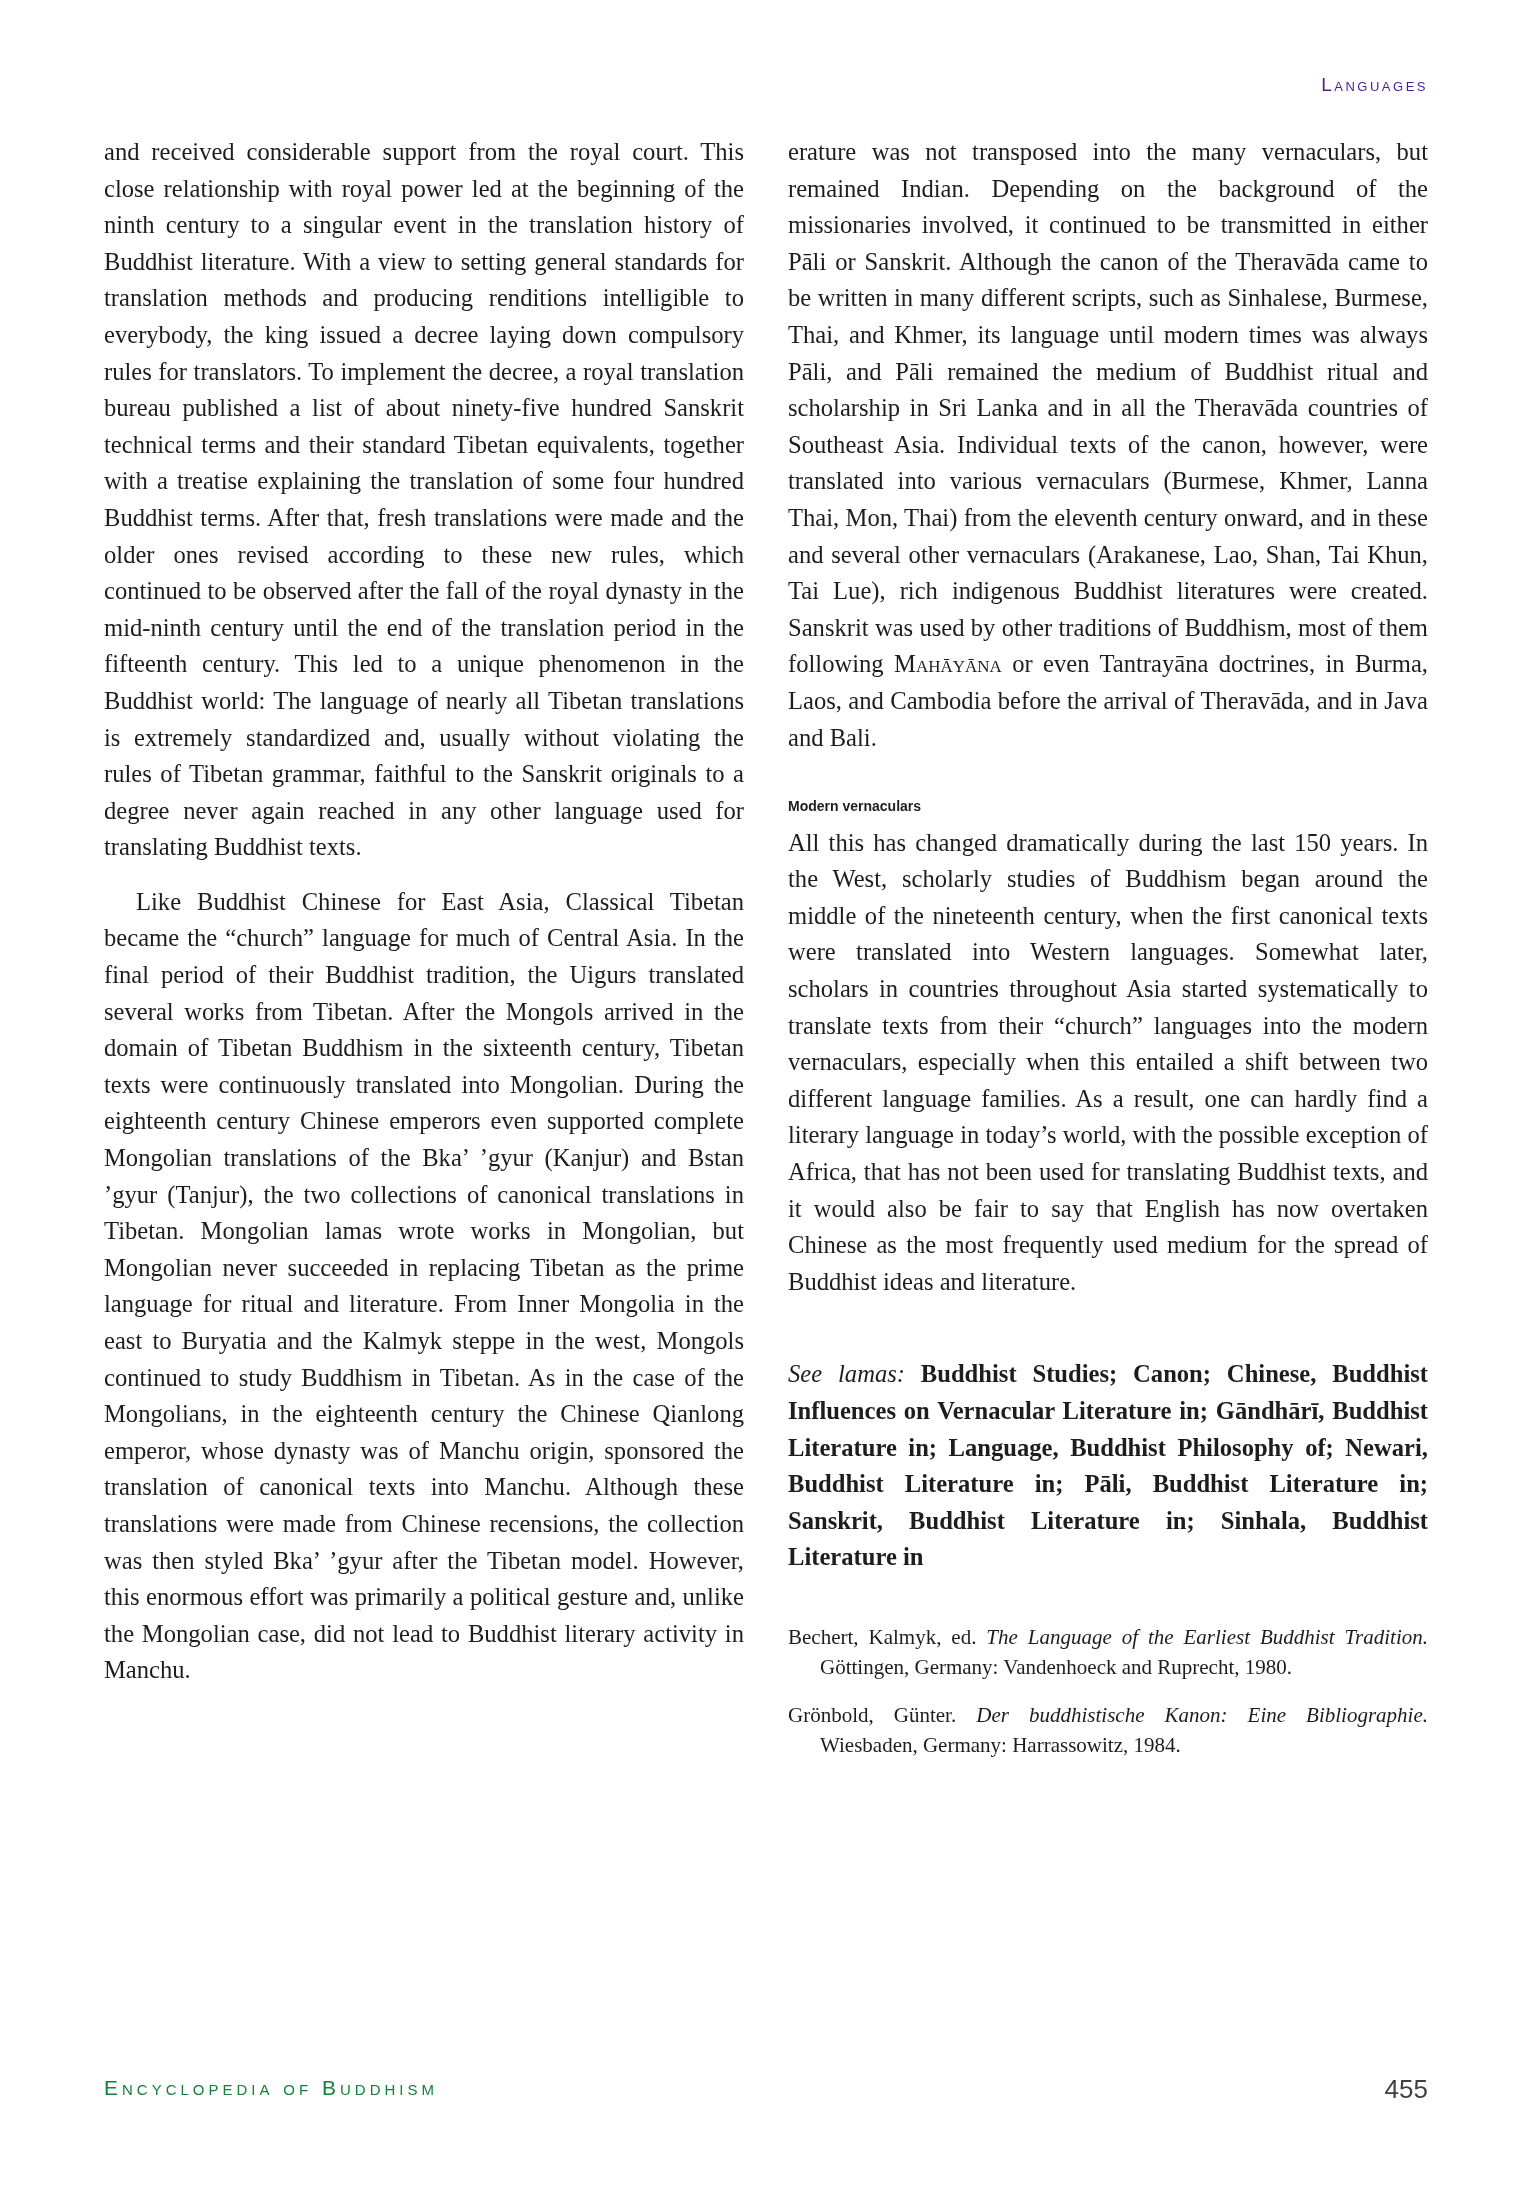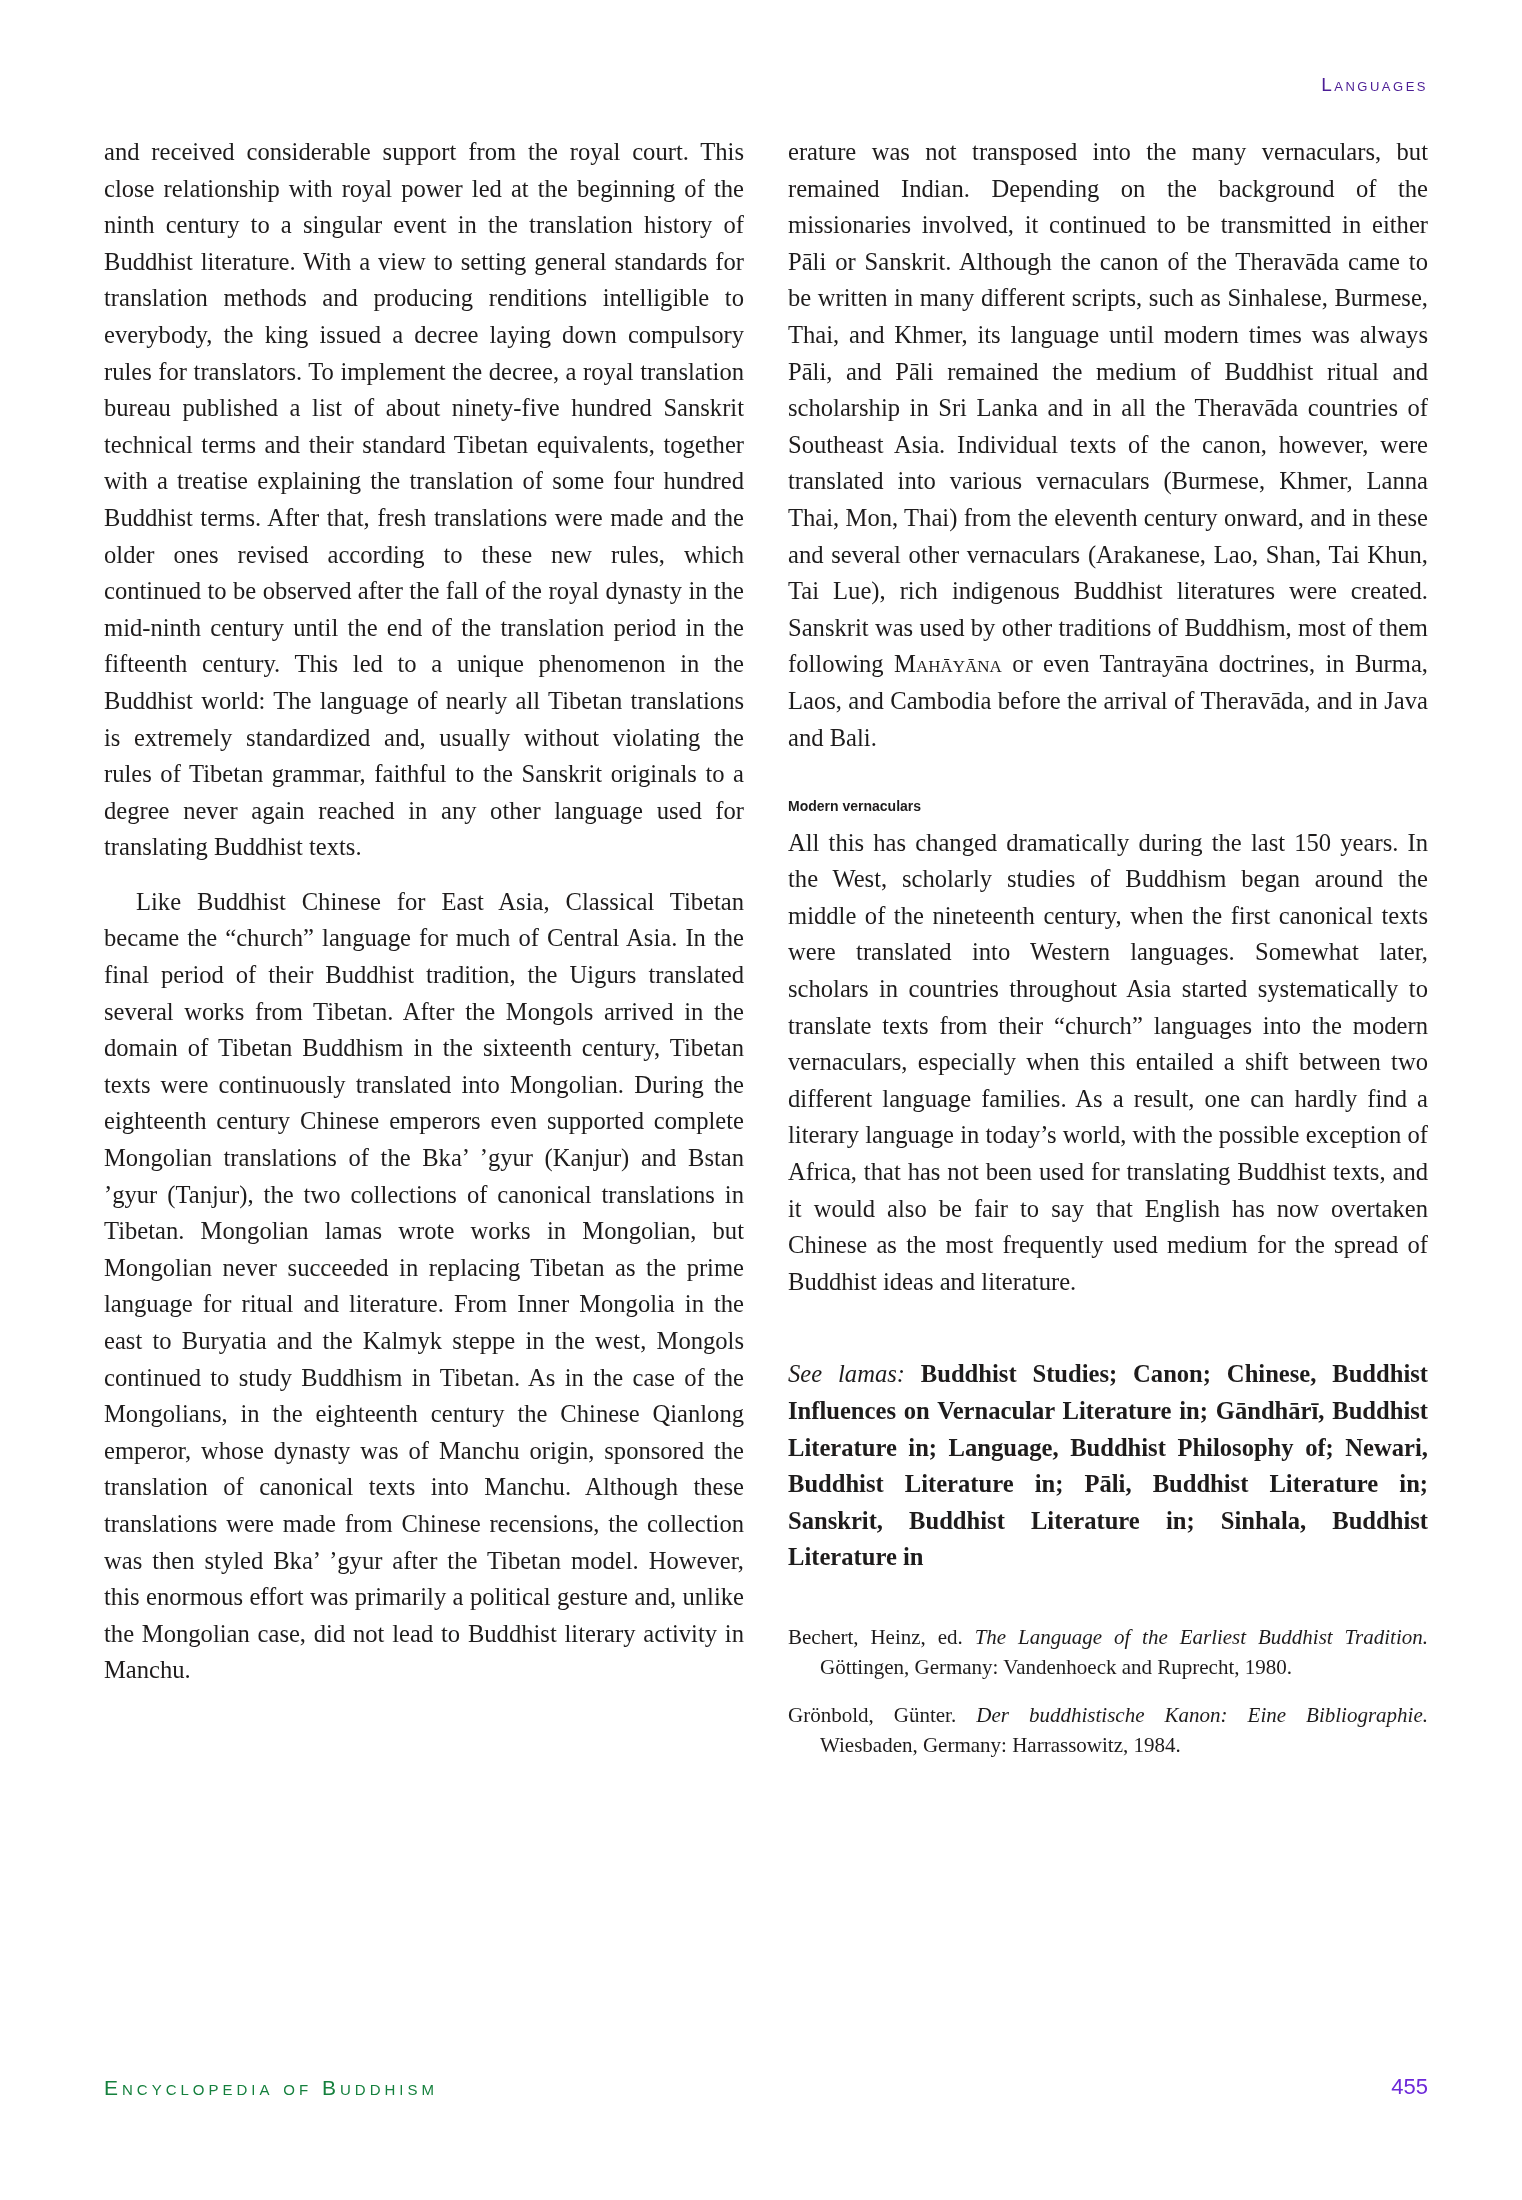--- a/index.html
+++ b/index.html
@@ -43,21 +43,21 @@
   .bib + .bib { margin-top: 18px; }
   .bib i { font-style: italic; }
   .footer-left {
     position: absolute; left: 104px; top: 2076px;
     font-family: Liberation Sans, sans-serif;
     font-variant: small-caps; letter-spacing: 4px; font-size: 21px; color: #15803d;
   }
   .footer-right {
     position: absolute; right: 94px; top: 2074px;
     font-family: "Liberation Sans", "DejaVu Sans", sans-serif;
-    font-size: 22px; color: #6d28d9;
+    font-size: 26px; color: #404040;
   }
 </style>
 </head>
 <body>
 
 <div class="running-head">Languages</div>
 
 <div class="col left">
   <p>and received considerable support from the royal court. This close relationship with royal power led at the beginning of the ninth century to a singular event in the translation history of Buddhist literature. With a view to setting general standards for translation methods and producing renditions intelligible to everybody, the king issued a decree laying down compulsory rules for translators. To implement the decree, a royal translation bureau published a list of about ninety-five hundred Sanskrit technical terms and their standard Tibetan equivalents, together with a treatise explaining the translation of some four hundred Buddhist terms. After that, fresh translations were made and the older ones revised according to these new rules, which continued to be observed after the fall of the royal dynasty in the mid-ninth century until the end of the translation period in the fifteenth century. This led to a unique phenomenon in the Buddhist world: The language of nearly all Tibetan translations is extremely standardized and, usually without violating the rules of Tibetan grammar, faithful to the Sanskrit originals to a degree never again reached in any other language used for translating Buddhist texts.</p>
   <p class="indent">Like Buddhist Chinese for East Asia, Classical Tibetan became the “church” language for much of Central Asia. In the final period of their Buddhist tradition, the Uigurs translated several works from Tibetan. After the Mongols arrived in the domain of Tibetan Buddhism in the sixteenth century, Tibetan texts were continuously translated into Mongolian. During the eighteenth century Chinese emperors even supported complete Mongolian translations of the Bka’ ’gyur (Kanjur) and Bstan ’gyur (Tanjur), the two collections of canonical translations in Tibetan. Mongolian lamas wrote works in Mongolian, but Mongolian never succeeded in replacing Tibetan as the prime language for ritual and literature. From Inner Mongolia in the east to Buryatia and the Kalmyk steppe in the west, Mongols continued to study Buddhism in Tibetan. As in the case of the Mongolians, in the eighteenth century the Chinese Qianlong emperor, whose dynasty was of Manchu origin, sponsored the translation of canonical texts into Manchu. Although these translations were made from Chinese recensions, the collection was then styled Bka’ ’gyur after the Tibetan model. However, this enormous effort was primarily a political gesture and, unlike the Mongolian case, did not lead to Buddhist literary activity in Manchu.</p>
@@ -66,18 +66,18 @@
 
 <div class="col right">
   <p><span>erature was not transposed into the many vernaculars, but remained Indian. Depending on the background of the missionaries involved, it continued to be transmitted in either Pāli or Sanskrit. Although the canon of the Theravāda came to be written in many different scripts, such as Sinhalese, Burmese, Thai, and Khmer, its language until modern times was always Pāli, and Pāli remained the medium of Buddhist ritual and scholarship in Sri Lanka and in all the Theravāda countries of Southeast Asia. Individual texts of the canon, however, were translated into various vernaculars (Burmese, Khmer, Lanna Thai, Mon, Thai) from the eleventh century onward, and in these and several other vernaculars (Arakanese, Lao, Shan, Tai Khun, Tai Lue), rich indigenous Buddhist literatures were created. Sanskrit was used by other traditions of Buddhism, most of them following</span> <span class="smallcaps">Mahāyāna</span> <span>or even Tantrayāna doctrines, in Burma, Laos, and Cambodia before the arrival of Theravāda, and in Java and Bali.</span></p>
   <div style="height:32px"></div>
   <h3 class="subhead">Modern vernaculars</h3>
   <p>All this has changed dramatically during the last 150 years. In the West, scholarly studies of Buddhism began around the middle of the nineteenth century, when the first canonical texts were translated into Western languages. Somewhat later, scholars in countries throughout Asia started systematically to translate texts from their “church” languages into the modern vernaculars, especially when this entailed a shift between two different language families. As a result, one can hardly find a literary language in today’s world, with the possible exception of Africa, that has not been used for translating Buddhist texts, and it would also be fair to say that English has now overtaken Chinese as the most frequently used medium for the spread of Buddhist ideas and literature.</p>
   <div style="height:56px"></div>
   <p class="seealso"><span class="label">See lamas:</span> <span class="links">Buddhist Studies; Canon; Chinese, Buddhist Influences on Vernacular Literature in; Gāndhārī, Buddhist Literature in; Language, Buddhist Philosophy of; Newari, Buddhist Literature in; Pāli, Buddhist Literature in; Sanskrit, Buddhist Literature in; Sinhala, Buddhist Literature in</span></p>
   <div style="height:34px"></div>
   <div style="height:12px"></div>
-  <p class="bib"><span>Bechert, Heinz, ed.</span> <i>The Language of the Earliest Buddhist Tradition.</i> <span>Göttingen, Germany: Vandenhoeck and Ruprecht, 1980.</span></p>
+  <p class="bib"><span>Bechert, Kalmyk, ed.</span> <i>The Language of the Earliest Buddhist Tradition.</i> <span>Göttingen, Germany: Vandenhoeck and Ruprecht, 1980.</span></p>
   <p class="bib"><span>Grönbold, Günter.</span> <i>Der buddhistische Kanon: Eine Bibliographie.</i> <span>Wiesbaden, Germany: Harrassowitz, 1984.</span></p>
 </div>
 
 <div class="footer-left">Encyclopedia of Buddhism</div>
 <div class="footer-right">455</div>
 
 </body></html>

